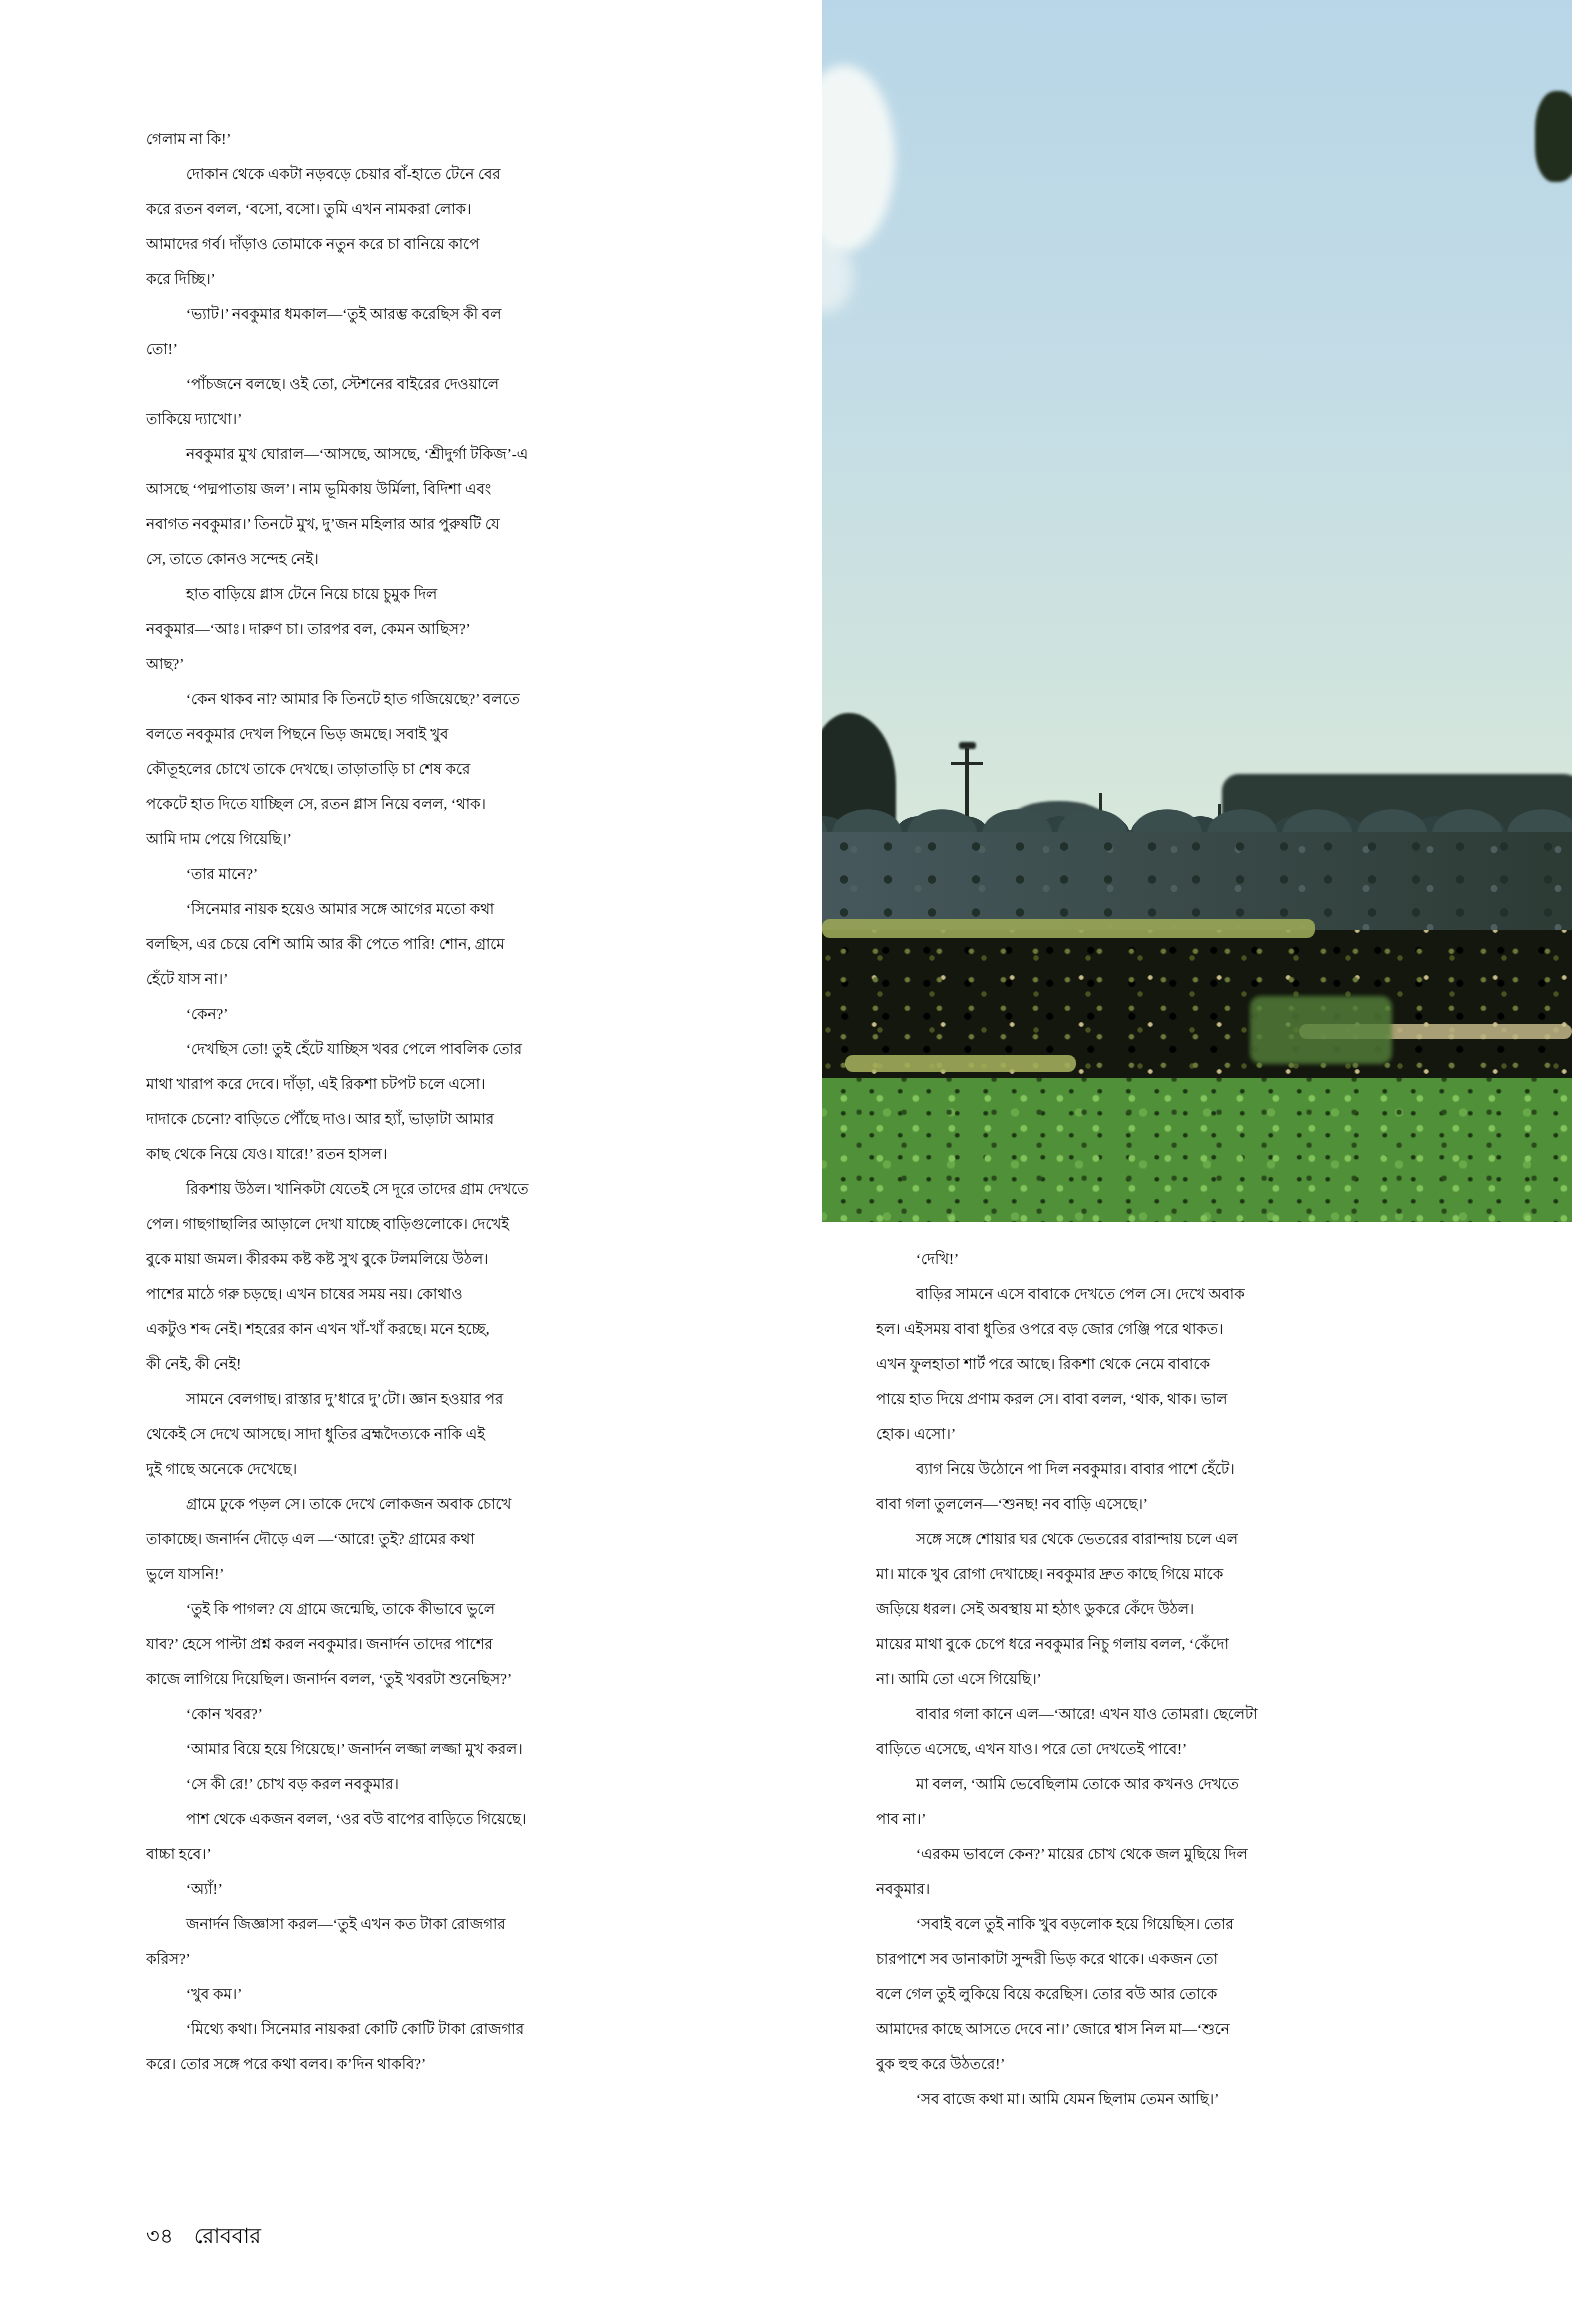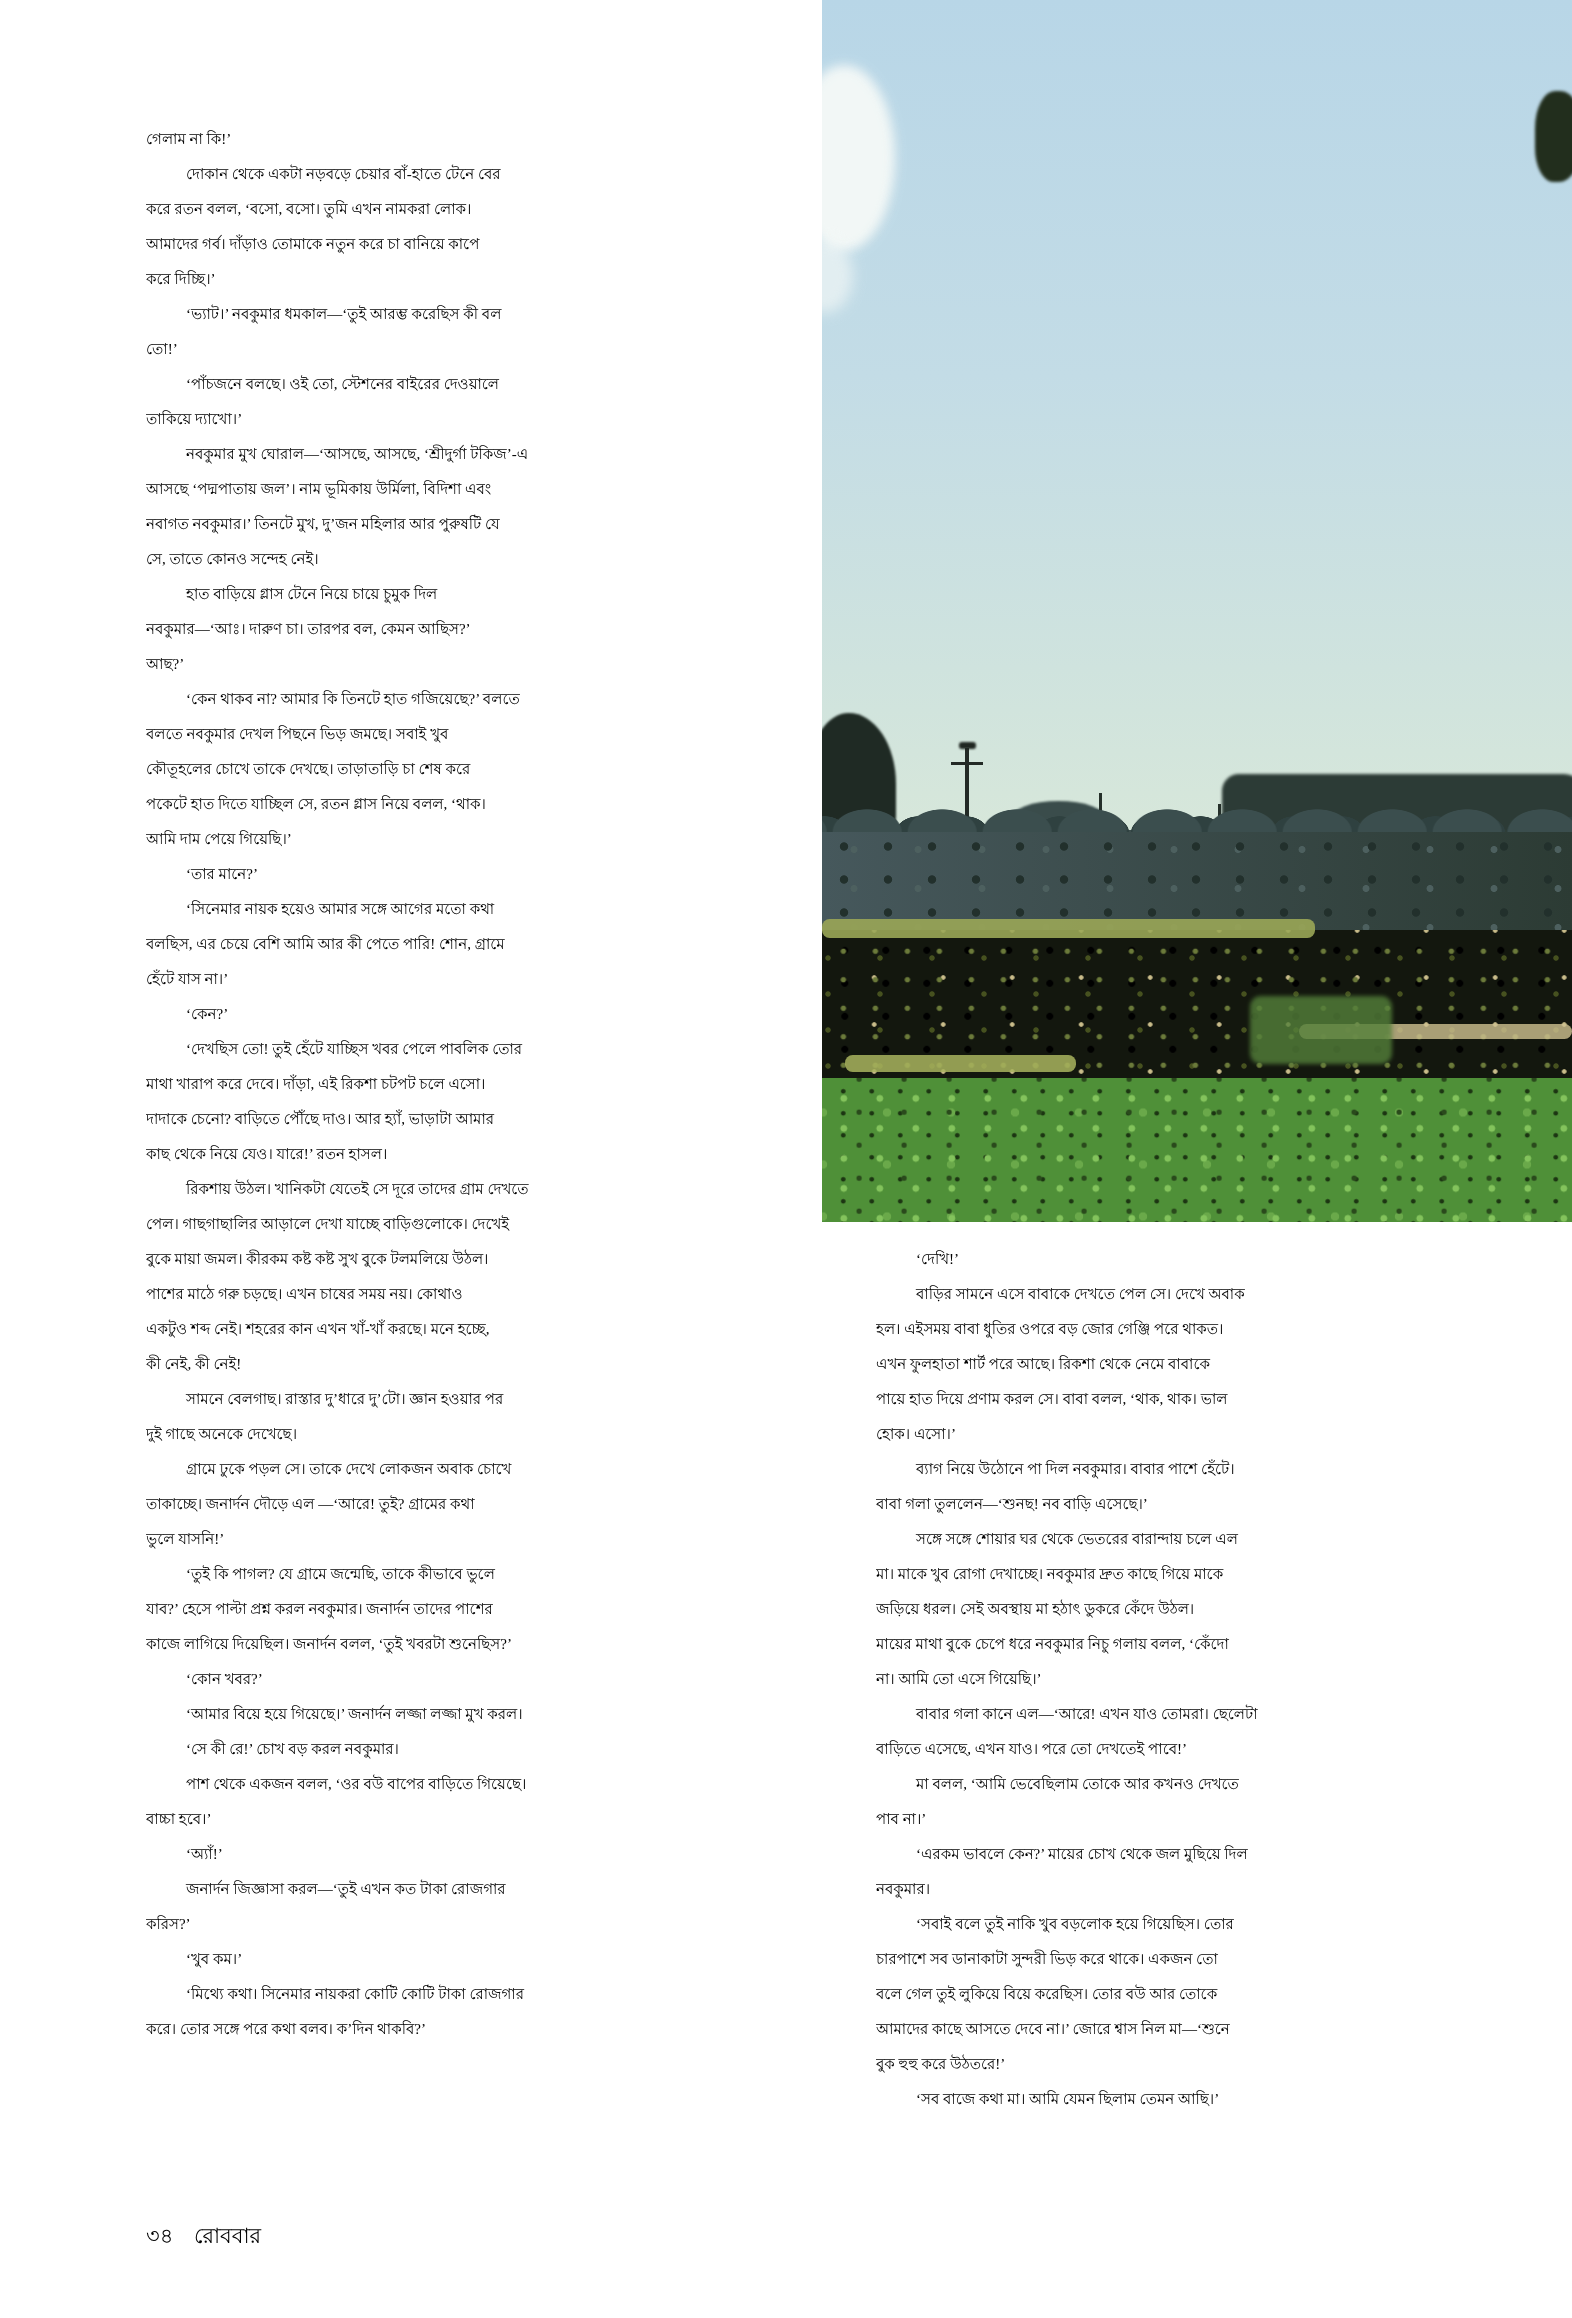--- a/index.html
+++ b/index.html
@@ -158,20 +158,21 @@
       <div class="line">মাথা খারাপ করে দেবে। দাঁড়া, এই রিকশা চটপট চলে এসো।</div>
       <div class="line">দাদাকে চেনো? বাড়িতে পৌঁছে দাও। আর হ্যাঁ, ভাড়াটা আমার</div>
       <div class="line">কাছ থেকে নিয়ে যেও। যারে!’ রতন হাসল।</div>
       <div class="line indent">রিকশায় উঠল। খানিকটা যেতেই সে দূরে তাদের গ্রাম দেখতে</div>
       <div class="line">পেল। গাছগাছালির আড়ালে দেখা যাচ্ছে বাড়িগুলোকে। দেখেই</div>
       <div class="line">বুকে মায়া জমল। কীরকম কষ্ট কষ্ট সুখ বুকে টলমলিয়ে উঠল।</div>
       <div class="line">পাশের মাঠে গরু চড়ছে। এখন চাষের সময় নয়। কোথাও</div>
       <div class="line">একটুও শব্দ নেই। শহরের কান এখন খাঁ-খাঁ করছে। মনে হচ্ছে,</div>
       <div class="line">কী নেই, কী নেই!</div>
       <div class="line indent">সামনে বেলগাছ। রাস্তার দু’ধারে দু’টো। জ্ঞান হওয়ার পর</div>
+      <div class="line">থেকেই সে দেখে আসছে। সাদা ধুতির ব্রহ্মদৈত্যকে নাকি এই</div>
       <div class="line">দুই গাছে অনেকে দেখেছে।</div>
       <div class="line indent">গ্রামে ঢুকে পড়ল সে। তাকে দেখে লোকজন অবাক চোখে</div>
       <div class="line">তাকাচ্ছে। জনার্দন দৌড়ে এল —‘আরে! তুই? গ্রামের কথা</div>
       <div class="line">ভুলে যাসনি!’</div>
       <div class="line indent">‘তুই কি পাগল? যে গ্রামে জন্মেছি, তাকে কীভাবে ভুলে</div>
       <div class="line">যাব?’ হেসে পাল্টা প্রশ্ন করল নবকুমার। জনার্দন তাদের পাশের</div>
       <div class="line">কাজে লাগিয়ে দিয়েছিল। জনার্দন বলল, ‘তুই খবরটা শুনেছিস?’</div>
       <div class="line indent">‘কোন খবর?’</div>
       <div class="line indent">‘আমার বিয়ে হয়ে গিয়েছে।’ জনার্দন লজ্জা লজ্জা মুখ করল।</div>
       <div class="line indent">‘সে কী রে!’ চোখ বড় করল নবকুমার।</div>

